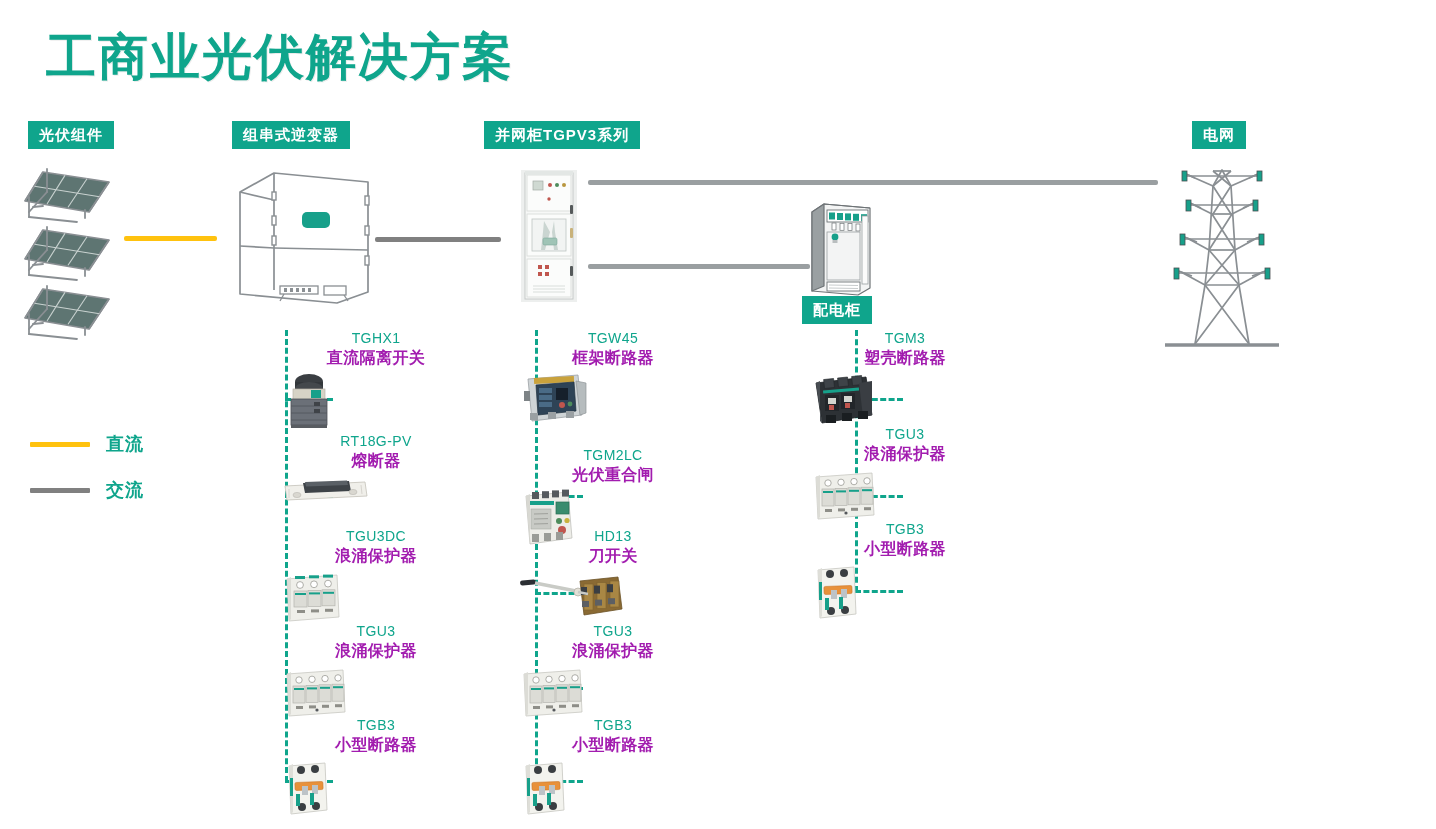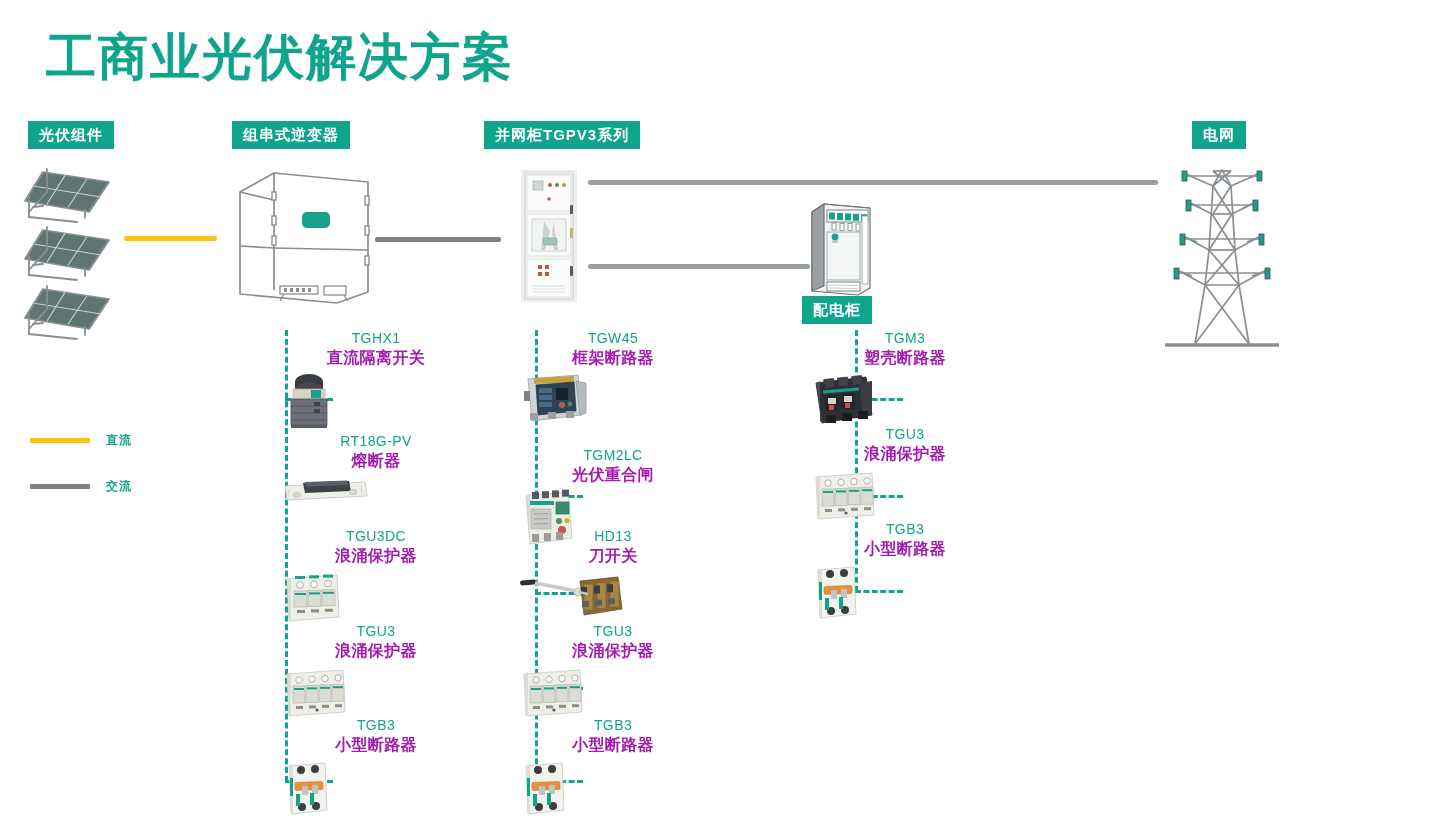--- a/index.html
+++ b/index.html
@@ -21,21 +21,21 @@
   
   .chip{
     position:absolute;background:#0FA58C;color:#ffffff;
     font-size:15px;font-weight:bold;letter-spacing:1px;
     padding:6px 11px 7px 11px;white-space:nowrap;line-height:1;
   }
 
   
   .legend-row{position:absolute;display:flex;align-items:center;gap:16px;}
   .legend-swatch{width:60px;height:5px;border-radius:1px;}
-  .legend-text{font-size:12px;font-weight:bold;color:#0FA58C;letter-spacing:1px;}
+  .legend-text{font-size:18px;font-weight:bold;color:#0FA58C;letter-spacing:1px;}
 
   
   .flowline{position:absolute;border-radius:2px;}
 
   
   .col{position:absolute;}
   .col-spine{
     position:absolute;left:0;top:0;width:0;
     border-left:3px dashed #0FA58C;
   }

